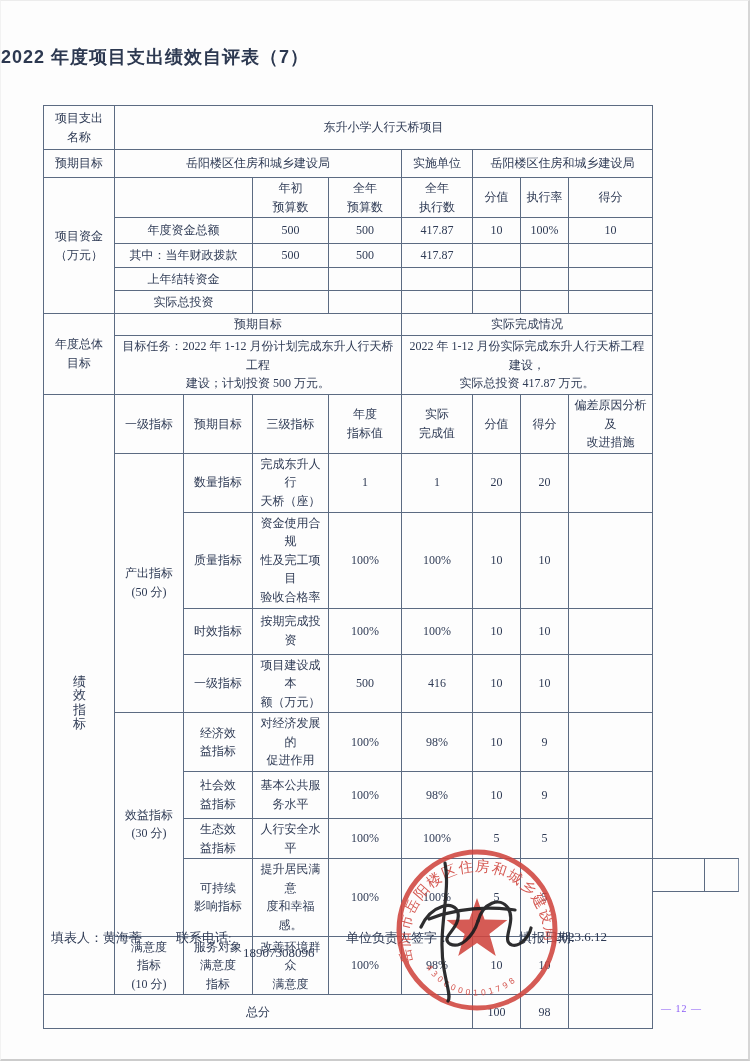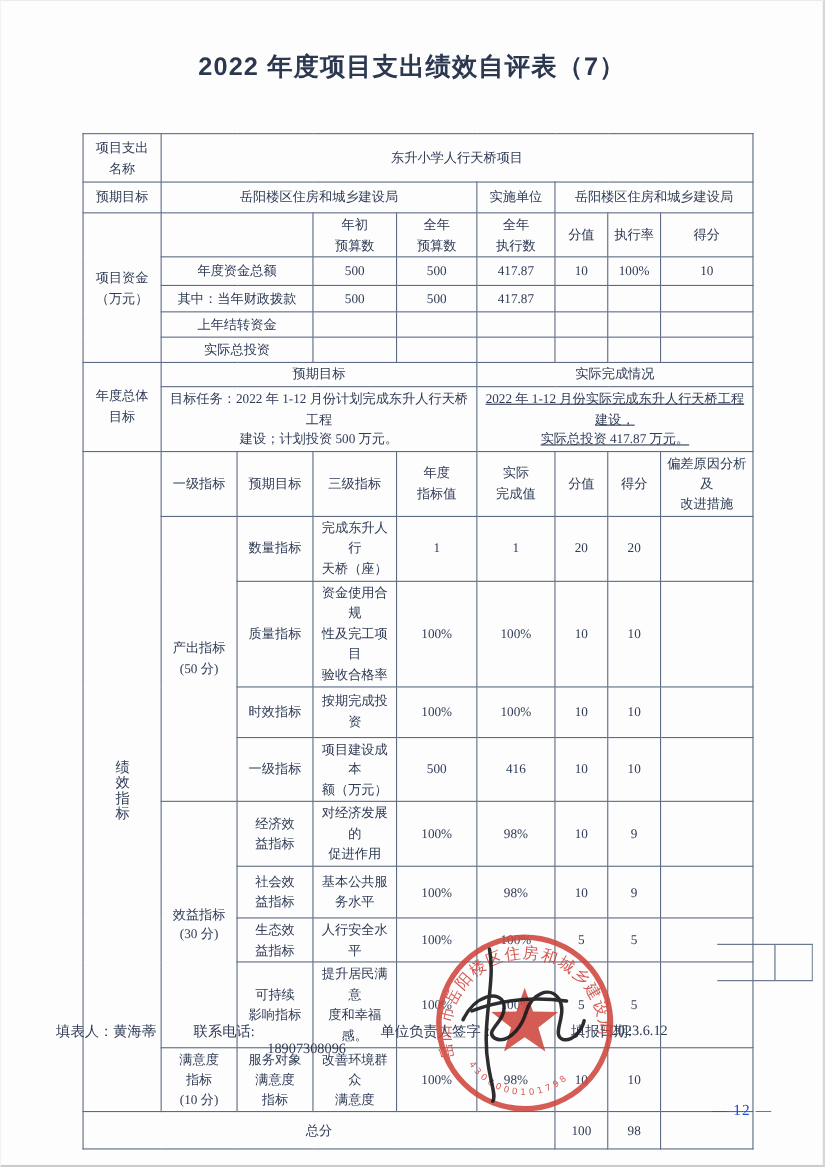--- a/index.html
+++ b/index.html
@@ -20,34 +20,32 @@
     background:#fdfdfd;
     border-right:2px solid #d6d6d6;
     border-bottom:2px solid #cccccc;
     border-top:1px solid #ececec;
     border-left:1px solid #f2f2f2;
     overflow:hidden;
   }
   .doc-title{
     position:absolute;
     top:44px;left:0;right:0;
-    text-align:center;
     font-family:"Liberation Sans","DejaVu Sans",sans-serif;
     font-weight:bold;
-    font-size:23px;
+    font-size:18px;
     letter-spacing:1px;
     color:#2c3850;
   }
   table.form{
     position:absolute;
-    left:42px;top:120px;
+    left:42px;top:104px;
     border-collapse:collapse;
     table-layout:fixed;
     width:609px;
-    margin-left:32px;
   }
   table.form td{
     border:1px solid var(--border);
     text-align:center;
     vertical-align:middle;
     font-size:12px;
     line-height:1.55;
     padding:1px 2px;
     color:var(--text);
     overflow:hidden;
@@ -56,21 +54,20 @@
     text-align:left;
     font-size:11.5px;
     padding:2px 5px;
     line-height:1.8;
   }
   td.goal-center{
     text-align:center;
     font-size:11.5px;
     padding:2px 3px;
     line-height:1.8;
-    text-decoration:underline;
   }
   td.small{font-size:11px;line-height:1.5;}
   td.vlabel{
     letter-spacing:0;
   }
   .vtext{
     writing-mode:vertical-rl;
     text-orientation:upright;
     letter-spacing:14px;
     font-size:13px;
@@ -102,23 +99,23 @@
   .f-label1{left:50px;}
   .f-name{left:102px;}
   .f-phone-label{left:175px;}
   .f-phone{left:242px;margin-top:16px;}
   .f-sign{left:345px;}
   .f-date-label{left:518px;}
   .f-date{left:554px;}
   .page-num{
     position:absolute;
     right:46px;top:1002px;
-    font-size:14px;
+    font-size:10px;
     letter-spacing:1px;
-    color:#1d4ed8;
+    color:#8b5cf6;
   }
   .seal-svg{
     position:absolute;
     left:385px;top:843px;
     width:182px;height:172px;
     opacity:.88;
   }
   .sign-svg{
     position:absolute;
     left:398px;top:848px;

